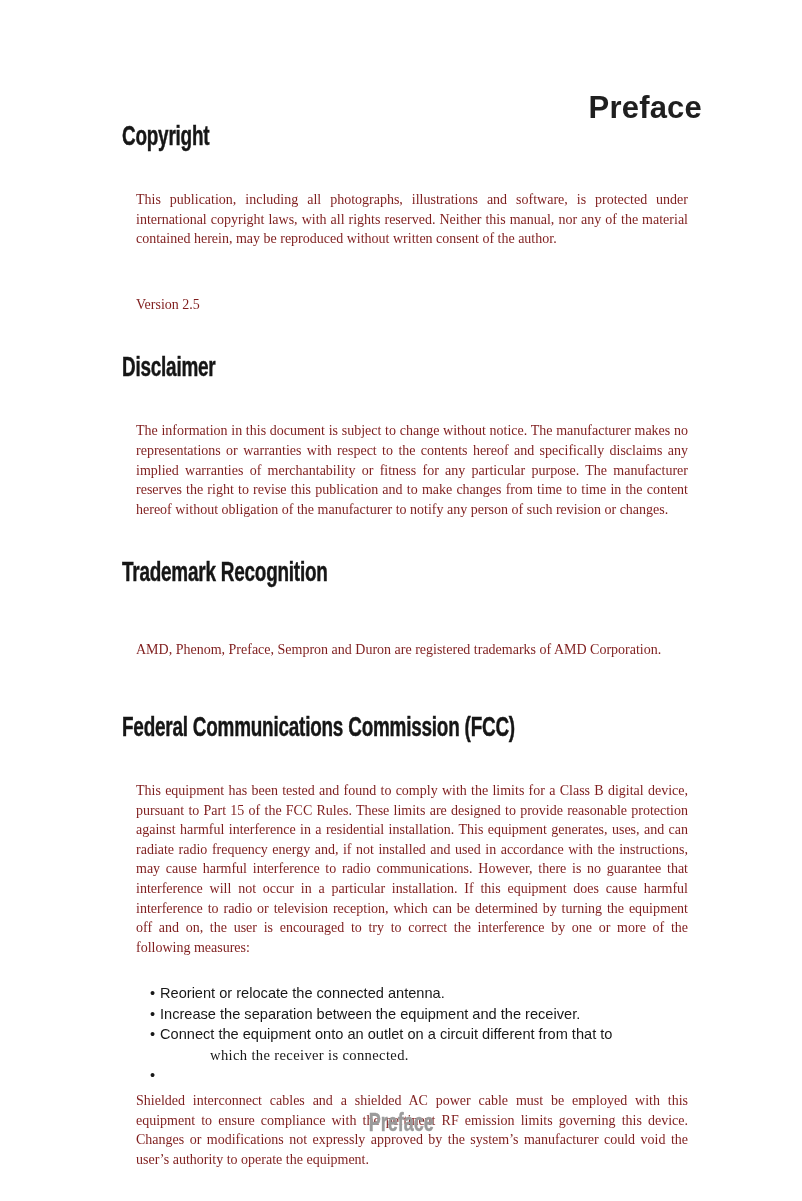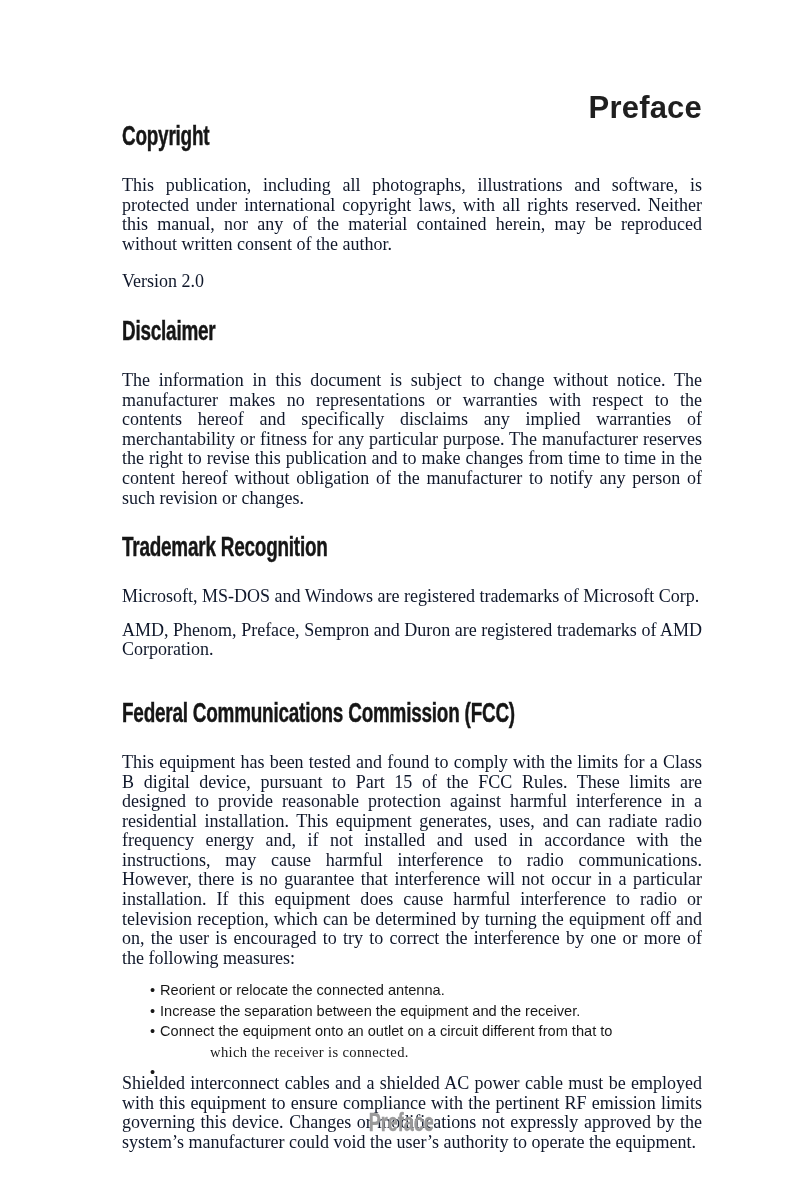--- a/index.html
+++ b/index.html
@@ -54,26 +54,26 @@
     -webkit-text-stroke: 0.45px #161616;
   }
   .h-copyright { margin: 9px 0 0 0; }
   .h-disclaimer { margin: 0; }
   .h-trademark { margin: 0; }
   .h-fcc { margin: 0; }
 
   
   .para {
     font-family: "Liberation Serif", "DejaVu Serif", serif;
-    font-size: 18px;
+    font-size: 14px;
     line-height: 19.6px;
     text-align: justify;
     text-justify: inter-word;
-    color: #0f172a;
-    margin: 0;
+    color: #7f1d1d;
+    margin: 14px;
   }
 
   
   .sp-12 { height: 12px; }
   .sp-14 { height: 14px; }
   .sp-18 { height: 18px; }
   .sp-26 { height: 26px; }
 
   
   .bullet-list {
@@ -127,31 +127,30 @@
 <div class="page">
 
   <div class="page-title">Preface</div>
 
   <div class="content">
 
     <div class="section-heading h-copyright">Copyright</div>
     <div class="sp-26"></div>
     <p class="para">This publication, including all photographs, illustrations and software, is protected under international copyright laws, with all rights reserved. Neither this manual, nor any of the material contained herein, may be reproduced without written consent of the author.</p>
     <div class="sp-18"></div>
-    <p class="para">Version 2.0</p>
+    <p class="para">Version 2.5</p>
 
     <div class="sp-26"></div>
     <div class="section-heading h-disclaimer">Disclaimer</div>
     <div class="sp-26"></div>
     <p class="para">The information in this document is subject to change without notice. The manufacturer makes no representations or warranties with respect to the contents hereof and specifically disclaims any implied warranties of merchantability or fitness for any particular purpose. The manufacturer reserves the right to revise this publication and to make changes from time to time in the content hereof without obligation of the manufacturer to notify any person of such revision or changes.</p>
 
     <div class="sp-26"></div>
     <div class="section-heading h-trademark">Trademark Recognition</div>
     <div class="sp-26"></div>
-    <p class="para">Microsoft, MS-DOS and Windows are registered trademarks of Microsoft Corp.</p>
     <div class="sp-14"></div>
     <p class="para">AMD, Phenom, Preface, Sempron and Duron are registered trademarks of AMD Corporation.</p>
     <div class="sp-14"></div>
 
     <div class="sp-26"></div>
     <div class="section-heading h-fcc">Federal Communications Commission (FCC)</div>
     <div class="sp-26"></div>
     <p class="para">This equipment has been tested and found to comply with the limits for a Class B digital device, pursuant to Part 15 of the FCC Rules. These limits are designed to provide reasonable protection against harmful interference in a residential installation. This equipment generates, uses, and can radiate radio frequency energy and, if not installed and used in accordance with the instructions, may cause harmful interference to radio communications. However, there is no guarantee that interference will not occur in a particular installation. If this equipment does cause harmful interference to radio or television reception, which can be determined by turning the equipment off and on, the user is encouraged to try to correct the interference by one or more of the following measures:</p>
 
     <div class="sp-12"></div>

